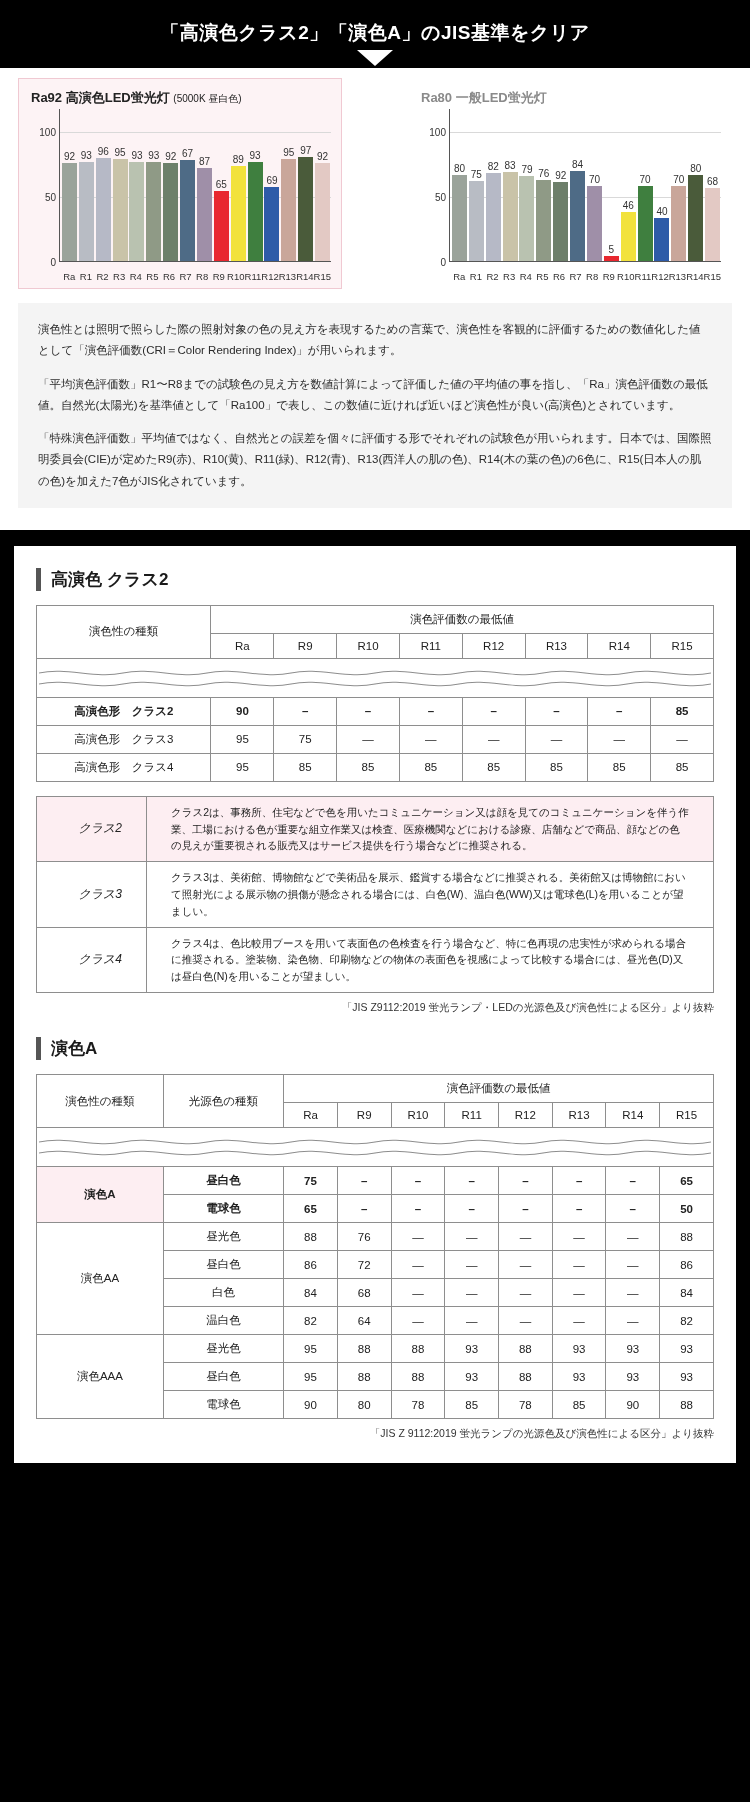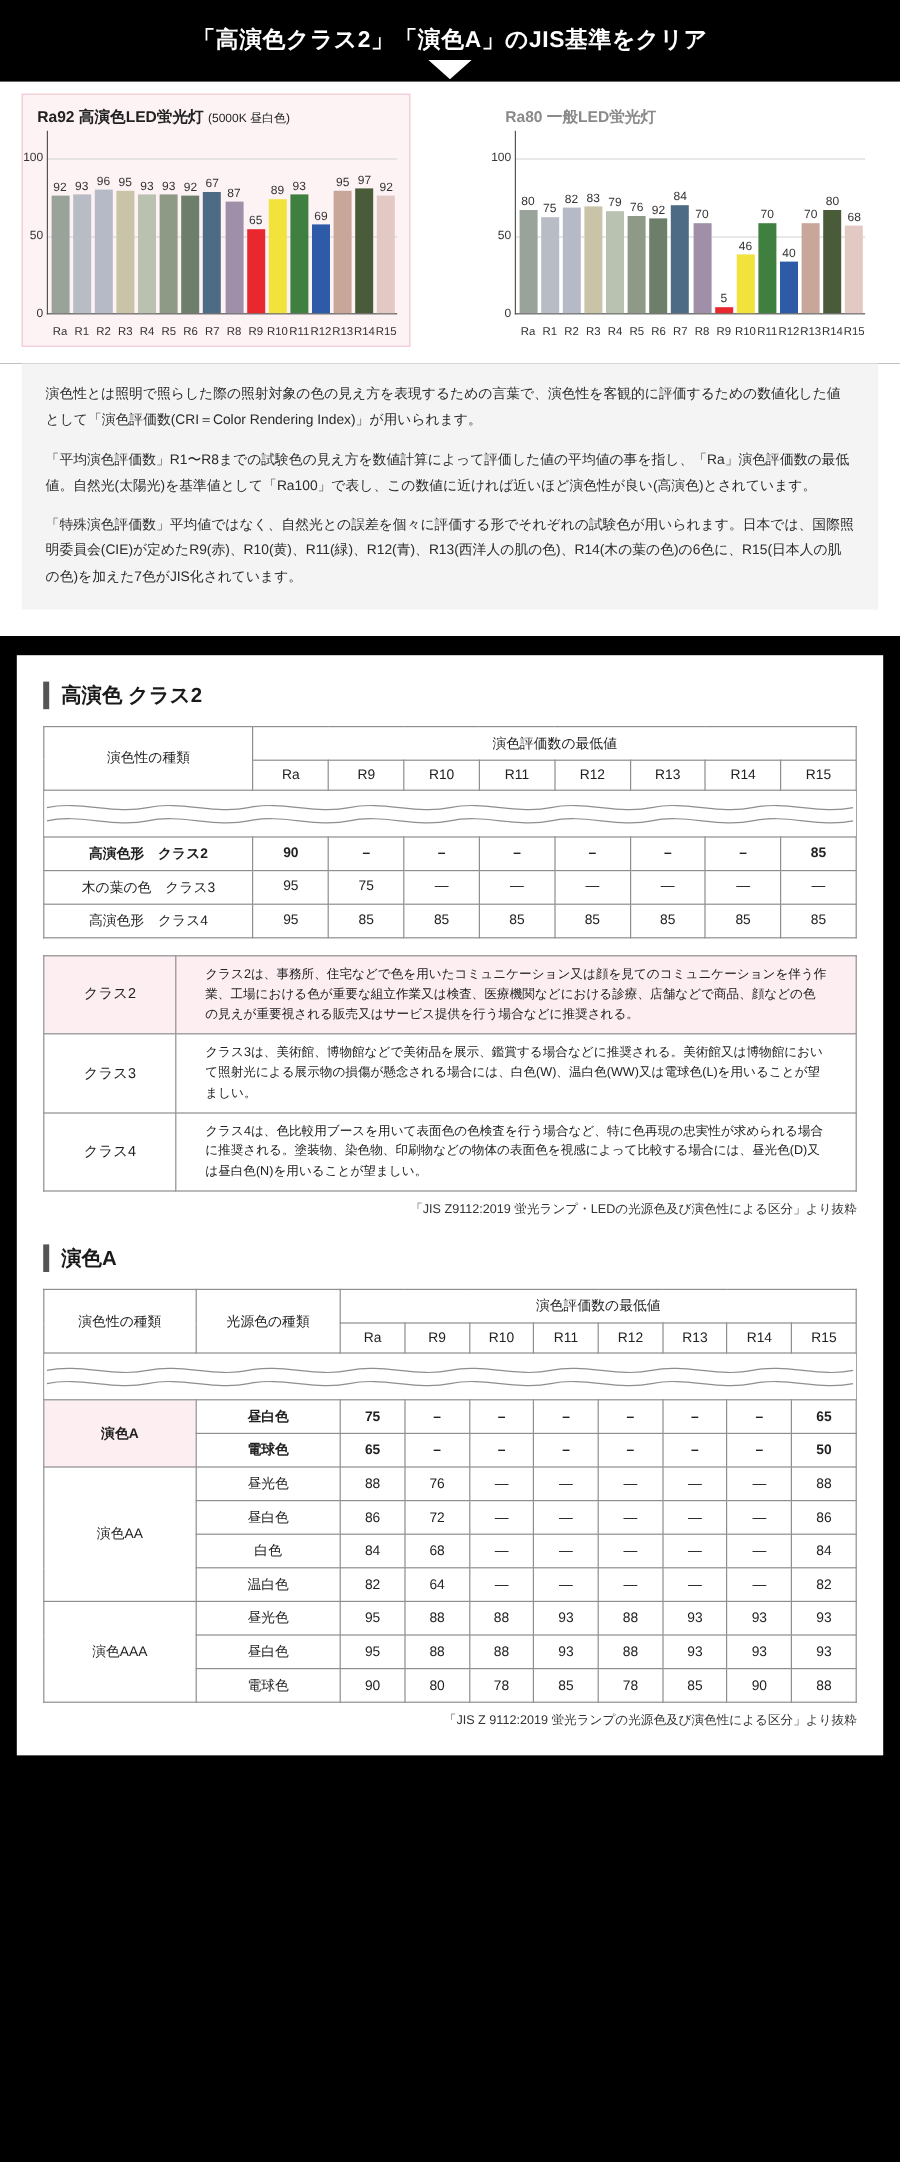--- a/index.html
+++ b/index.html
@@ -55,21 +55,21 @@
   .chart-title {
     font-size:13px;
     font-weight:bold;
     margin:2px 0 2px 4px;
   }
   .chart-title .sub { font-size:10px; font-weight:normal; }
   .chart-title.gray { color:#8a8a8a; }
   .plot {
     position:relative;
     height:175px;
-    margin-left:12px;
+    margin-left:32px;
     margin-right:2px;
   }
   .axis-y {
     position:absolute;
     left:-26px;
     top:0;
     width:26px;
     height:100%;
     font-size:10px;
     color:#333;
@@ -195,22 +195,23 @@
   table.classdesc td {
     border:1px solid #8e8e8e;
     padding:7px 24px;
     vertical-align:middle;
     color:#222;
     background:#fff;
     line-height:1.6;
   }
   table.classdesc td.name {
     width:110px;
-    text-align:center;
+    text-align:right;
     font-size:12px;
+    font-style:italic;
   }
   table.classdesc tr.hl td { background:#fdeef2; }
 
   .source-note {
     text-align:right;
     font-size:10.5px;
     margin:8px 0 22px 0;
     color:#333;
   }
   .source-note.last { margin-bottom:4px; }
@@ -477,21 +478,21 @@
             <td>90</td>
             <td>–</td>
             <td>–</td>
             <td>–</td>
             <td>–</td>
             <td>–</td>
             <td>–</td>
             <td>85</td>
           </tr>
           <tr>
-            <td class="lbl-left">木の葉の色　クラス3</td>
+            <td class="lbl-left">高演色形　クラス3</td>
             <td>95</td>
             <td>75</td>
             <td>—</td>
             <td>—</td>
             <td>—</td>
             <td>—</td>
             <td>—</td>
             <td>—</td>
           </tr>
           <tr>

